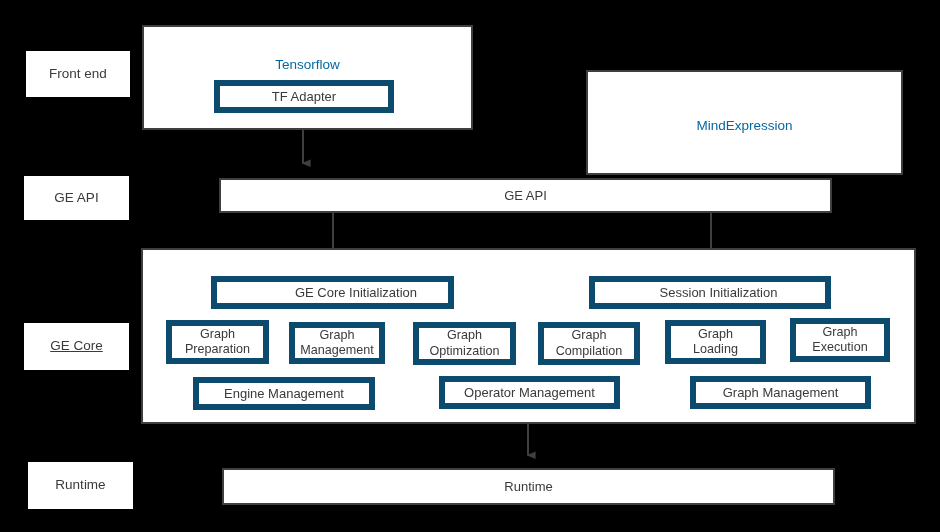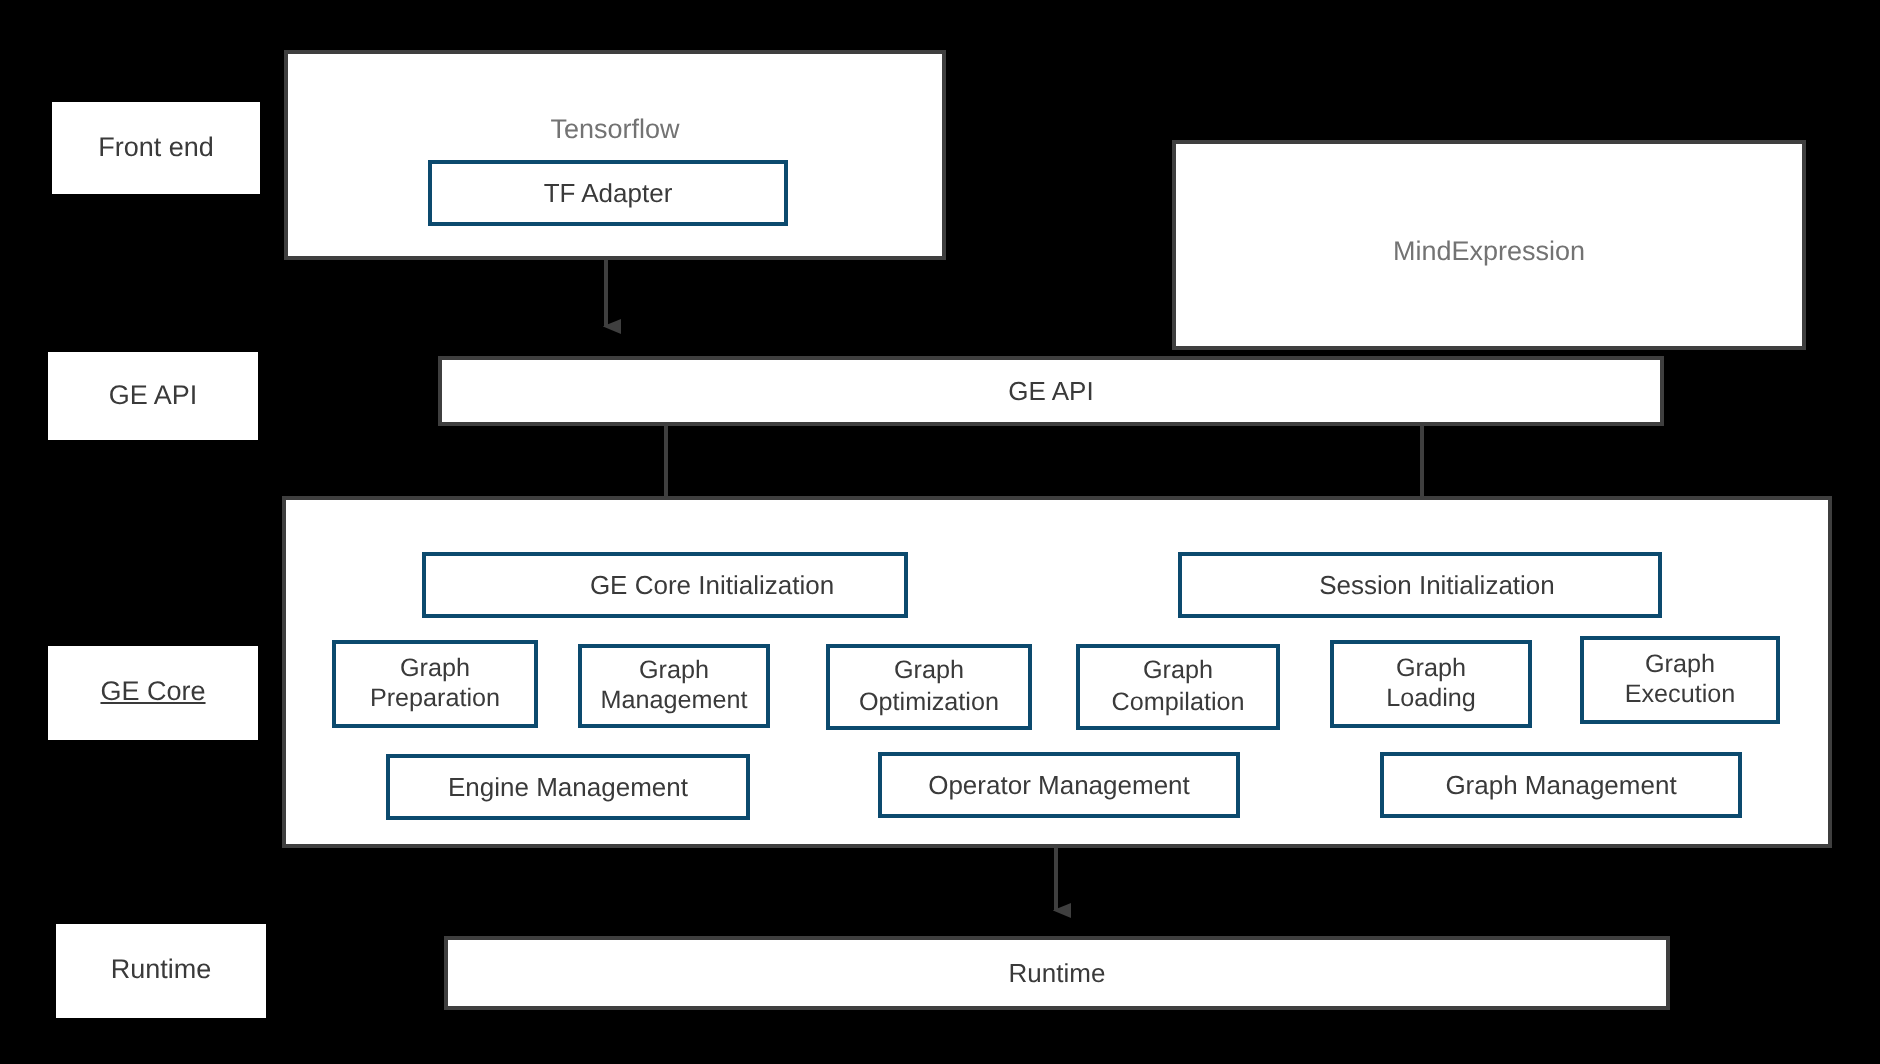--- a/index.html
+++ b/index.html
@@ -33,25 +33,25 @@
   }
   
   .group {
     border: 2px solid #3f3f3f;
     align-items: flex-start;
     justify-content: center;
   }
   .group > .group-title {
     margin-top: 30px;
     font-size: 13.5px;
-    color: #737373;
+    color: #0369a1;
   }
   
   .unit {
-    border: 2px solid #0c4a6e;
+    border: 6px solid #0c4a6e;
     font-size: 13px;
   }
   .bar {
     border: 2px solid #3f3f3f;
     font-size: 13px;
   }
   .two-line {
     font-size: 12.6px;
   }
   svg.arrows {

